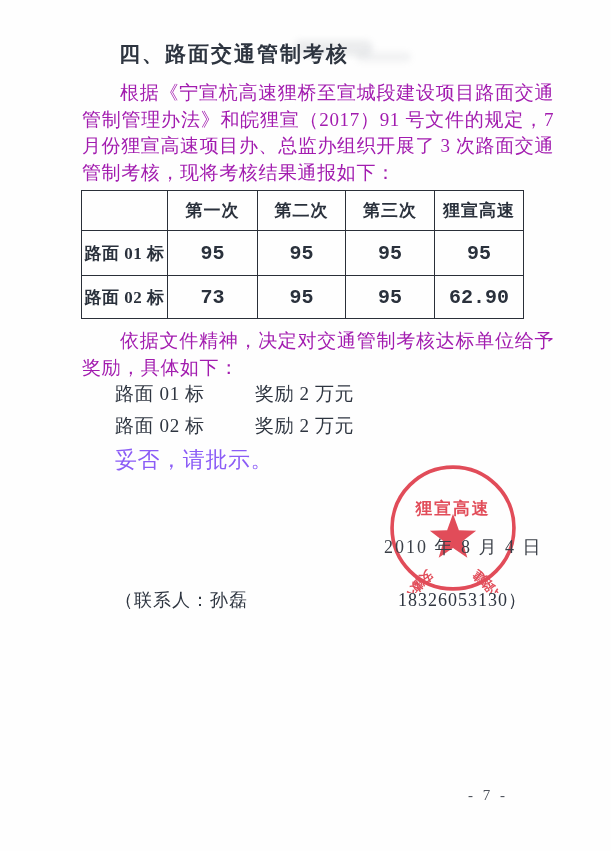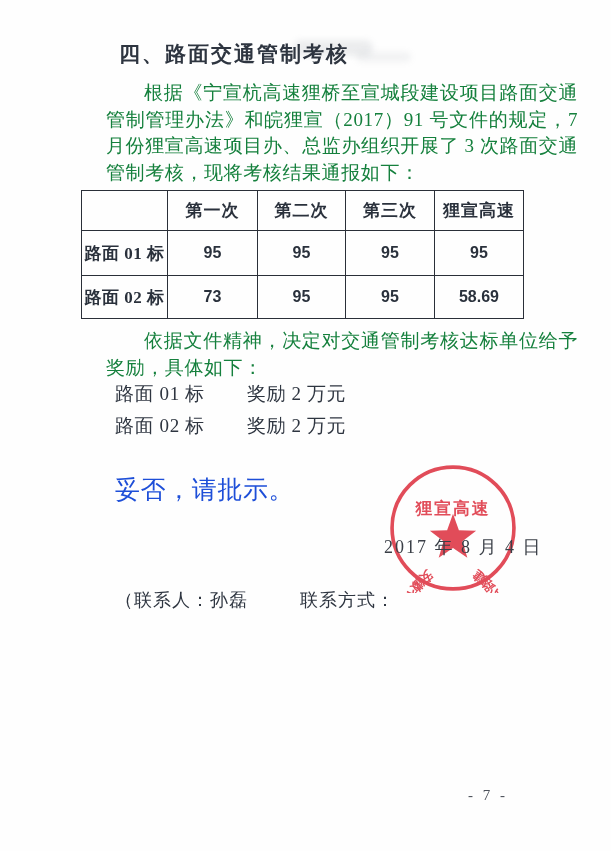--- a/index.html
+++ b/index.html
@@ -47,22 +47,21 @@
 
   .para {
     position: absolute;
     left: 82px;
     width: 472px;
     font-size: 19px;
     line-height: 26.5px;
     letter-spacing: 0.6px;
     text-align: justify;
     text-indent: 2em;
-    color: #15803d;
-    margin-left: 24px;
+    color: #a21caf;
   }
   .para1 { top: 80px; }
   .para2 { top: 328px; font-family: Liberation Serif, serif; }
 
   .doc-table {
     position: absolute;
     left: 81px; top: 190px;
     width: 442px;
     border-collapse: collapse;
     table-layout: fixed;
@@ -72,41 +71,40 @@
   .doc-table td {
     border: 1.6px solid #2a2f38;
     text-align: center;
     vertical-align: middle;
     font-weight: bold;
   }
   .doc-table tr.hdr td { height: 40px; font-size: 17px; letter-spacing: 1px; }
   .doc-table tr.r1 td { height: 45px; }
   .doc-table tr.r2 td { height: 43px; }
   .doc-table td.rowlabel { font-size: 17px; letter-spacing: 0.5px; }
-  .doc-table td.val { font-size: 16px; font-family: Liberation Sans, sans-serif; }
+  .doc-table td.val { font-size: 20px; font-family: Liberation Mono, monospace; }
 
   .reward-line {
     position: absolute;
     left: 115px;
     font-size: 19px;
     letter-spacing: 0.6px;
     color: #2e3540;
   }
-  .reward-line .award { position: absolute; left: 132px; top: 0; white-space: nowrap; text-align: right; }
+  .reward-line .award { position: absolute; left: 140px; top: 0; white-space: nowrap; text-align: right; }
   .reward-line .unit  { white-space: nowrap; }
   .rw1 { top: 381px; }
   .rw2 { top: 413px; }
 
   .closing {
     position: absolute;
     left: 115px; top: 445px;
-    font-size: 25px;
+    font-size: 22px;
     letter-spacing: 0.6px;
-    color: #1d4ed8;
-    margin-top: 28px;
+    color: #8b5cf6;
   }
 
   .stamp {
     position: absolute;
     left: 388px; top: 463px;
     width: 130px; height: 130px;
     mix-blend-mode: multiply;
     opacity: 0.92;
   }
 
@@ -174,21 +172,21 @@
         <td class="val">95</td>
         <td class="val">95</td>
         <td class="val">95</td>
         <td class="val">95</td>
       </tr>
       <tr class="r2">
         <td class="rowlabel">路面 02 标</td>
         <td class="val">73</td>
         <td class="val">95</td>
         <td class="val">95</td>
-        <td class="val">58.69</td>
+        <td class="val">62.90</td>
       </tr>
     </tbody>
   </table>
 
   <div class="para para2">依据文件精神，决定对交通管制考核达标单位给予奖励，具体如下：</div>
 
   <div class="reward-line rw1">
     <span class="unit">路面 01 标</span>
     <span class="award">奖励 2 万元</span>
   </div>
@@ -204,22 +202,22 @@
     <defs>
       <path id="ringPath" d="M 40,105.6 A 48,48 0 1 0 88,105.6" fill="none"></path>
     </defs>
     <text font-size="12.6" fill="#e03d4b" letter-spacing="0" font-family="Liberation Serif, DejaVu Serif, serif" font-weight="bold">
       <textPath href="#ringPath" startOffset="0">安徽省交通控股集团有限公司狸宣高速公路建设项目办公室</textPath>
     </text>
     <text x="64" y="50" text-anchor="middle" font-size="16.5" fill="#e03d4b" letter-spacing="2" font-weight="bold" font-family="Liberation Serif, DejaVu Serif, serif">狸宣高速</text>
     <polygon fill="#e03d4b" points="64,50 69.8,66.1 86.8,66.6 73.3,77 78.1,93.4 64,83.8 49.9,93.4 54.7,77 41.2,66.6 58.2,66.1"></polygon>
   </svg>
 
-  <div class="date-line">2017 年 8 月 4 日</div>
+  <div class="date-line">2010 年 8 月 4 日</div>
 
   <div class="contact-line">
     <span class="person">（联系人：孙磊</span>
-    <span class="method">联系方式：</span>
+    <span class="phone">18326053130）</span>
   </div>
 
   <div class="page-number">- 7 -</div>
 
 </div>
 
 </body></html>

